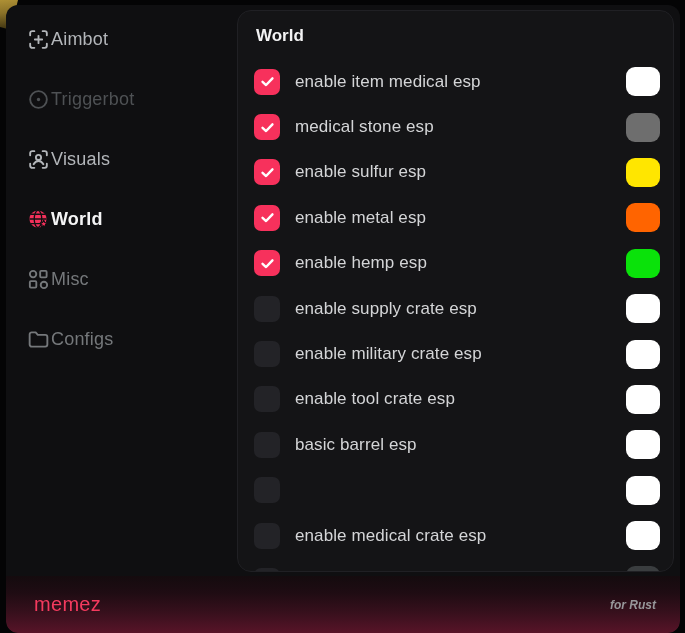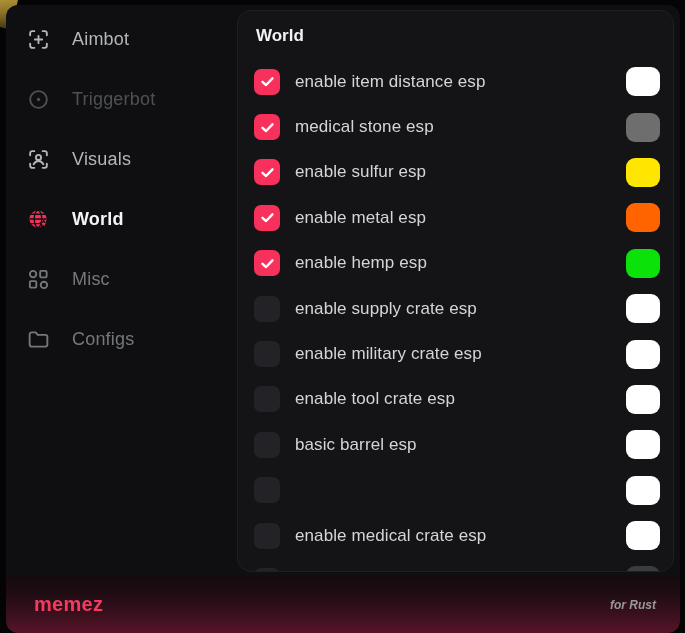--- a/index.html
+++ b/index.html
@@ -16,21 +16,21 @@
     transform:rotate(14deg); z-index:0;
   }
   .window {
     position:absolute; left:6px; top:5px; width:674px; height:628px;
     background:#0f0f11; border-radius:12px; z-index:1; overflow:hidden;
   }
 
   
   .sidebar { position:absolute; left:0; top:0; width:231px; height:566px; padding-top:4px; }
   .side-item {
-    height:60px; display:flex; align-items:center; padding-left:19px; gap:21px;
+    height:60px; display:flex; align-items:center; padding-left:19px; 
     cursor:pointer;
   }
   .side-item .icon { width:26px; height:26px; flex:0 0 26px; display:flex; align-items:center; justify-content:center; }
   .side-item .icon svg { width:25px; height:25px; }
   .side-item .lbl { font-size:18px; letter-spacing:.2px; }
   .side-item.state-normal  { color:#b3b6ba; }
   .side-item.state-dim     { color:#75787b; }
   .side-item.state-dimmest { color:#4e5154; }
   .side-item.state-active  { color:#8a8d90; }
   .side-item.state-active .lbl { color:#f4f4f5; font-weight:700; }
@@ -58,21 +58,21 @@
   }
 
   
   .footer {
     position:absolute; left:0; bottom:0; width:100%; height:57px;
     background:linear-gradient(180deg,#140b0e 0%,#1f0c13 30%,#38101d 65%,#581428 100%);
     border-radius:0 0 12px 12px;
     display:flex; align-items:center; justify-content:space-between;
     padding:0 24px 0 28px;
   }
-  .brand { color:#f43a5e; font-weight:700; font-size:20px; letter-spacing:.3px; }
+  .brand { color:#f43a5e; font-weight:400; font-size:20px; letter-spacing:.3px; }
   .tagline { color:#97979a; font-weight:700; font-style:italic; font-size:12px; }
 </style>
 </head>
 <body>
 
 <div class="bg-artifact"></div>
 
 <div class="window">
 
   <div class="sidebar">
@@ -150,21 +150,21 @@
 
   <div class="panel">
     <div class="panel-title">World</div>
     <div id="rows">
   <div class="row">
     <span class="checkbox checked">
       <svg viewBox="0 0 24 24" fill="none" stroke="#ffffff" stroke-width="3.4" stroke-linecap="round" stroke-linejoin="round">
               <polyline points="5,12.5 10,17 19,7.5"></polyline>
             </svg>
     </span>
-    <span class="lbl">enable item distance esp</span>
+    <span class="lbl">enable item medical esp</span>
     <span class="swatch" style="background: rgb(255, 255, 255);"></span>
   </div>
 
   <div class="row">
     <span class="checkbox checked">
       <svg viewBox="0 0 24 24" fill="none" stroke="#ffffff" stroke-width="3.4" stroke-linecap="round" stroke-linejoin="round">
               <polyline points="5,12.5 10,17 19,7.5"></polyline>
             </svg>
     </span>
     <span class="lbl">medical stone esp</span>

